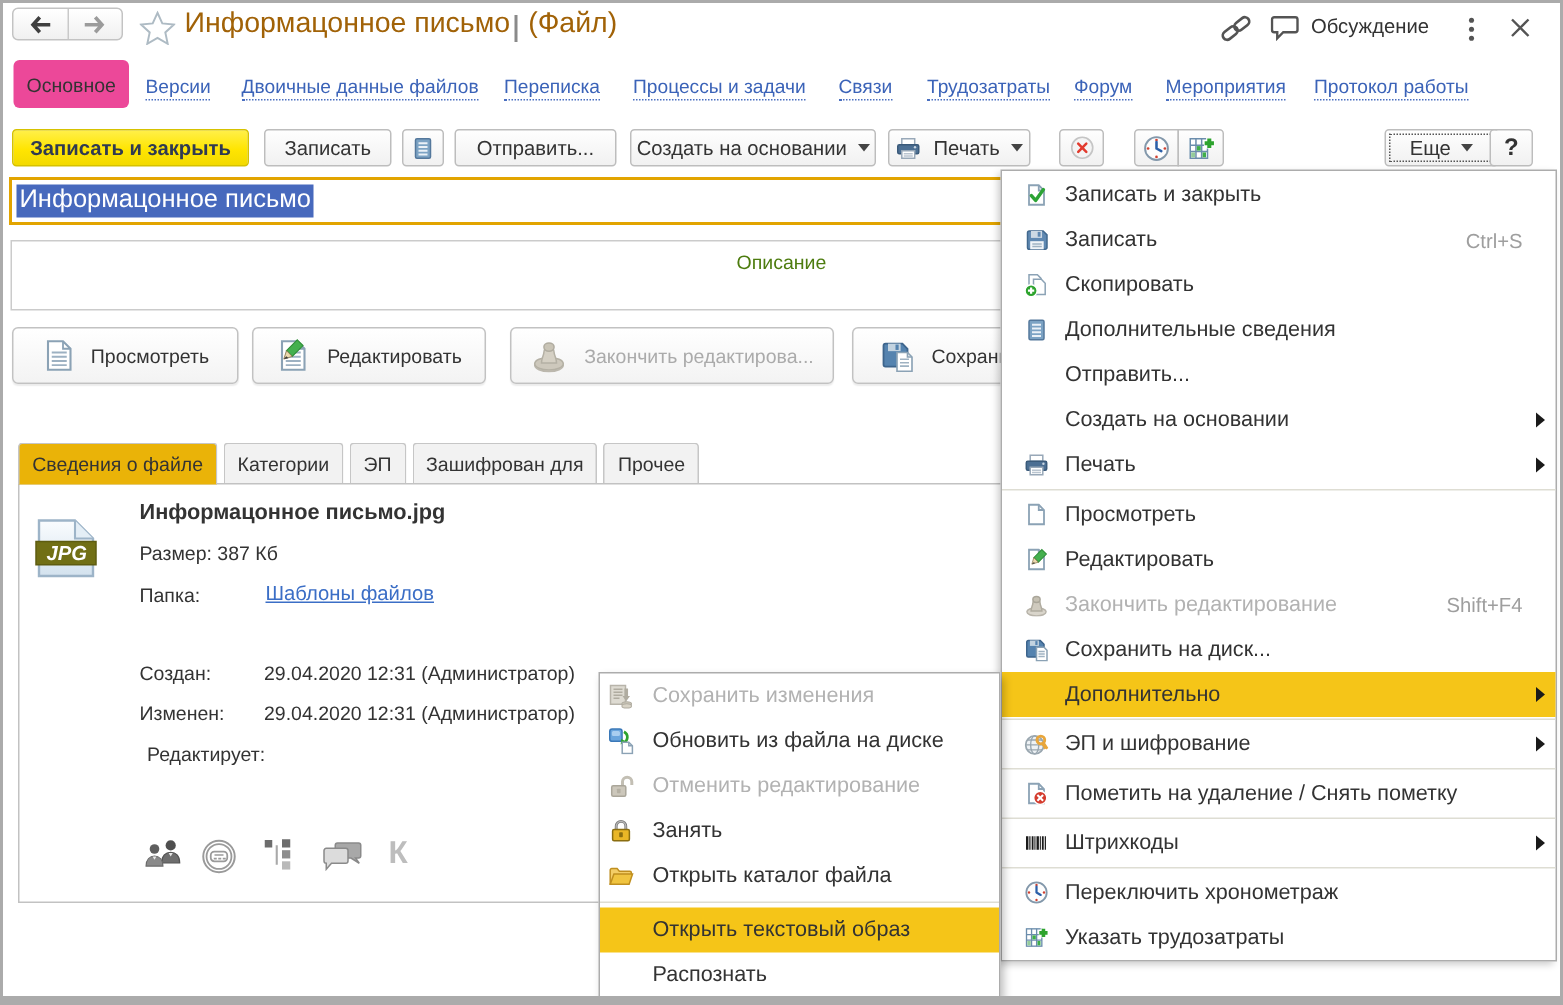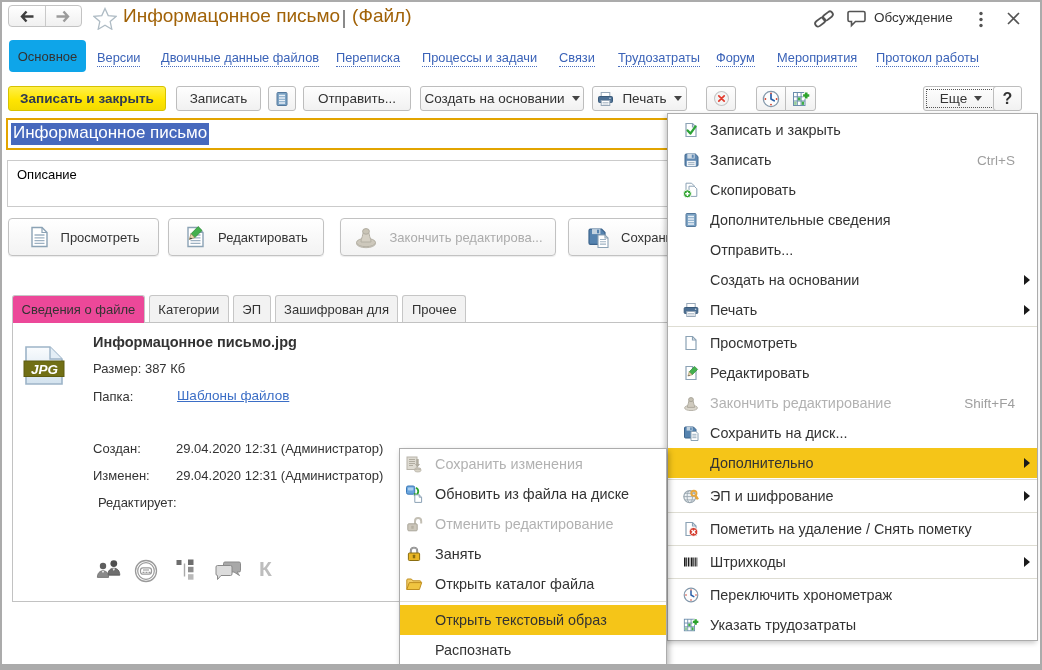--- a/index.html
+++ b/index.html
@@ -8,47 +8,47 @@
 #frame-top { left:0; top:0; width:1042px; height:2px; background:#ababab; z-index:50;}
 #frame-left { left:0; top:0; width:2px; height:670px; background:#ababab; z-index:50;}
 #frame-right { left:1040px; top:0; width:2px; height:670px; background:#ababab; z-index:50;}
 #frame-bottom { left:0; top:664px; width:1042px; height:6px; background:#ababab; z-index:50;}
 #navbtns { left:8px; top:5px; width:74px; height:22px; border:1px solid #c3c3c3; border-radius:4px; background:linear-gradient(#fff,#f0f0f0); display:flex; }
 #navbtns .nb { flex:1; display:flex; align-items:center; justify-content:center; }
 #navbtns .nb:first-child { border-right:1px solid #c9c9c9; }
 #title { left:123px; top:5px; font-size:19px; color:#a16207; white-space:nowrap;}
 #title-caret { left:343px; top:10px; width:1.5px; height:18px; background:#8a8a8a; }
 .navlink { position:absolute; top:50px; font-size:12.8px; color:#3b63b8; text-decoration:none; border-bottom:1px dotted #4a6fc0; padding-bottom:1px; white-space:nowrap; }
-#navactive { left:9px; top:40px; width:77px; height:32px; background:#0ea5e9; border-radius:4px; color:#333; display:flex; align-items:center; justify-content:center; font-size:13px;}
+#navactive { left:9px; top:40px; width:77px; height:32px; background:#ec4899; border-radius:4px; color:#333; display:flex; align-items:center; justify-content:center; font-size:13px;}
 .tb { position:absolute; top:86px; height:25px; border:1px solid #bdbdbd; border-radius:3px; background:linear-gradient(#fefefe,#f1f1f1); display:flex; align-items:center; justify-content:center; font-size:13.5px; color:#333; }
 #btn-main { left:8px; width:158px; background:linear-gradient(#fff049,#ffe501 55%,#f3da00); border:1px solid #d6c200; color:#2f3a52; font-weight:bold; }
 #btn-save { left:176px; width:85px; }
 #btn-list { left:268px; width:28px; }
 #btn-send { left:303px; width:108px; }
 #btn-create { left:420px; width:164px; }
 #btn-print { left:592px; width:95px; }
 #btn-delx { left:706px; width:30px; }
 #btn-clock { left:756px; width:30px; border-top-right-radius:0; border-bottom-right-radius:0;}
 #btn-grid { left:785px; width:31px; border-top-left-radius:0; border-bottom-left-radius:0;}
 #btn-more { left:923px; width:76px; }
 #btn-more .focus { position:absolute; left:2px; top:2px; right:2px; bottom:2px; border:1px dotted #555; }
 #btn-q { left:993px; width:29px; font-size:16px; font-weight:bold;}
 .caret { display:inline-block; width:0; height:0; border-left:4px solid transparent; border-right:4px solid transparent; border-top:5px solid #444; margin-left:7px; }
 #namefield { left:6px; top:118px; width:1029px; height:32px; border:2px solid #e2a400; background:#fff; display:flex; align-items:center; }
 #namesel { margin-left:3px; background:#4769bd; color:#fff; font-size:17px; padding:0px 2px 2px 2px; }
-#descr { left:7px; top:160px; width:1028px; height:47px; border:1px solid #cbcbcb; background:#fff; color:#000000; padding:6px 9px; }
+#descr { left:7px; top:160px; width:1028px; height:47px; border:1px solid #cbcbcb; background:#fff; color:#4d7c0f; padding:6px 9px;text-align:center; }
 .bigbtn { position:absolute; top:218px; height:38px; border:1px solid #c2c2c2; border-radius:4px; background:linear-gradient(#ffffff,#f3f3f3); display:flex; align-items:center; justify-content:center; box-shadow:0 1px 1px rgba(0,0,0,0.08); }
 .bigbtn span.t { margin-left:10px; }
 #bb1 { left:8px; width:151px; }
 #bb2 { left:168px; width:156px; }
 #bb3 { left:340px; width:216px; color:#ababab; }
 #bb4 { left:568px; width:216px; justify-content:flex-start; padding-left:18px; }
 #tabrow { left:12px; top:295px; display:flex; align-items:flex-start; z-index:2; }
 .tab { height:27px; background:#f2f2f2; border:1px solid #c6c6c6; border-bottom:none; border-radius:3px 3px 0 0; padding:0 8.5px; display:flex; align-items:center; margin-right:4px; color:#333; font-size:13px; }
-.tabactive { background:#ec4899; height:28px; }
+.tabactive { background:#eab308; height:28px; }
 #panel { left:12px; top:322px; width:1018px; height:280px; border:1px solid #c2c2c2; background:#fff; }
 #finfo-name { left:93px; top:334px; font-weight:bold; font-size:14.5px; }
 #finfo-size { left:93px; top:361px; }
 #finfo-folder { left:93px; top:389px; }
 #finfo-folder-link { left:177px; top:388px; color:#3b6ec6; text-decoration:underline; font-size:13.5px; }
 #finfo-created-l { left:93px; top:441px; }
 #finfo-created-v { left:176px; top:441px; }
 #finfo-changed-l { left:93px; top:468px; }
 #finfo-changed-v { left:176px; top:468px; }
 #finfo-edit-l { left:98px; top:495px; }

